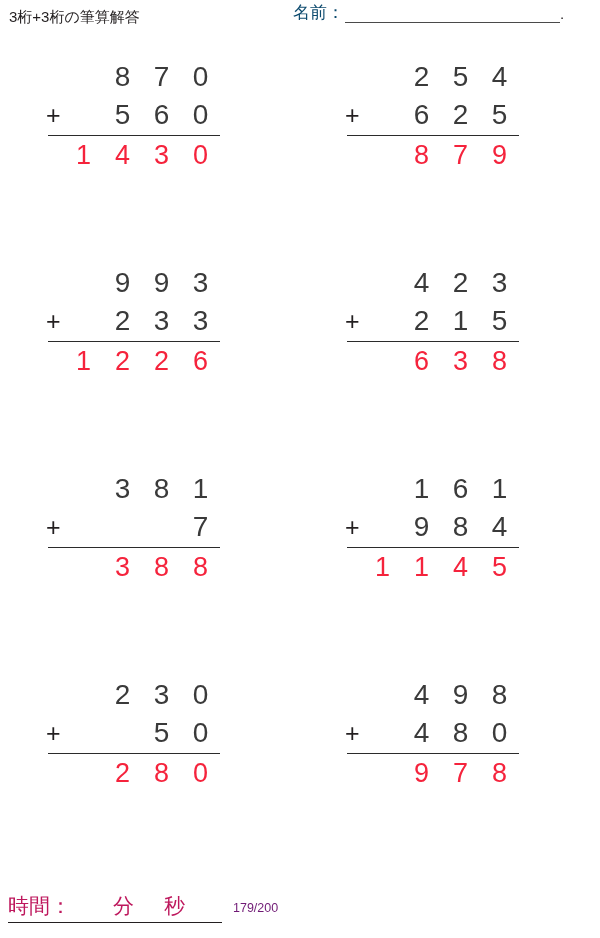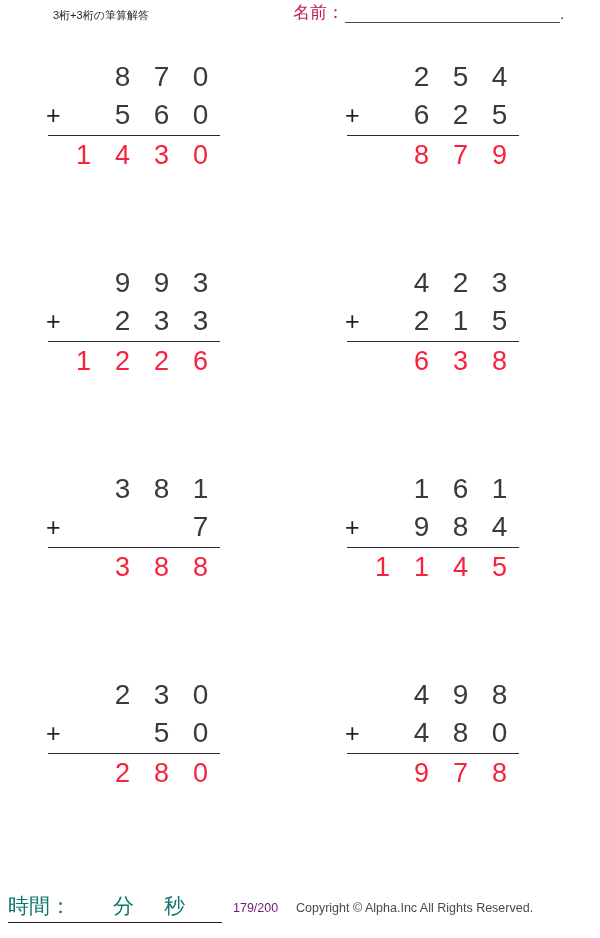--- a/index.html
+++ b/index.html
@@ -21,37 +21,36 @@
   .header {
     position: absolute;
     top: 0; left: 0;
     width: 600px;
     height: 46px;
   }
   .worksheet-title {
     position: absolute;
     left: 9px;
     top: 8px;
-    font-size: 11px;
+    font-size: 15px;
     letter-spacing: 0px;
     color: #231f20;
     white-space: nowrap;
-    margin-left: 44px;
   }
   .name-block {
     position: absolute;
     left: 293px;
     top: 4px;
     display: flex;
     align-items: flex-end;
     white-space: nowrap;
   }
   .name-label {
     font-size: 17px;
-    color: #be185d;
+    color: #0c4a6e;
     line-height: 1;
     padding-bottom: 2px;
   }
   .name-rule {
     display: inline-block;
     width: 215px;
     border-bottom: 1.4px solid #4a4a4a;
     height: 18px;
     margin-left: 1px;
   }
@@ -146,21 +145,21 @@
   .time-block {
     position: absolute;
     left: 8px;
     top: 2px;
     width: 214px;
     border-bottom: 1.6px solid #231f20;
     padding-bottom: 2px;
     display: flex;
     align-items: baseline;
     font-size: 21px;
-    color: #0f766e;
+    color: #be185d;
     white-space: nowrap;
   }
   .time-label { letter-spacing: 0px; }
   .time-gap-1 { display: inline-block; width: 42px; }
   .time-gap-2 { display: inline-block; width: 30px; }
 
   .page-counter {
     position: absolute;
     left: 233px;
     top: 11px;
@@ -402,14 +401,13 @@
   <div class="time-block">
     <span class="time-label">時間：</span>
     <span class="time-gap-1"></span>
     <span class="time-unit">分</span>
     <span class="time-gap-2"></span>
     <span class="time-unit">秒</span>
   </div>
 
   <div class="page-counter">179/200</div>
 
-  <div class="copyright">Copyright © Alpha.Inc All Rights Reserved.</div>
 </div>
 
 </body></html>

